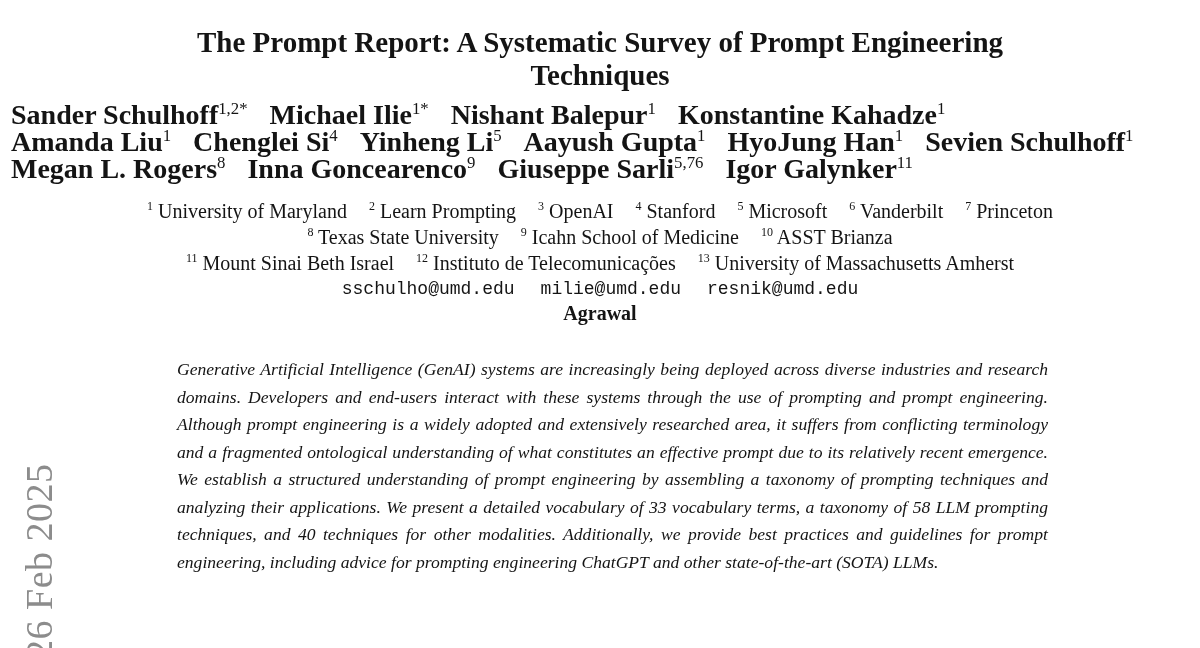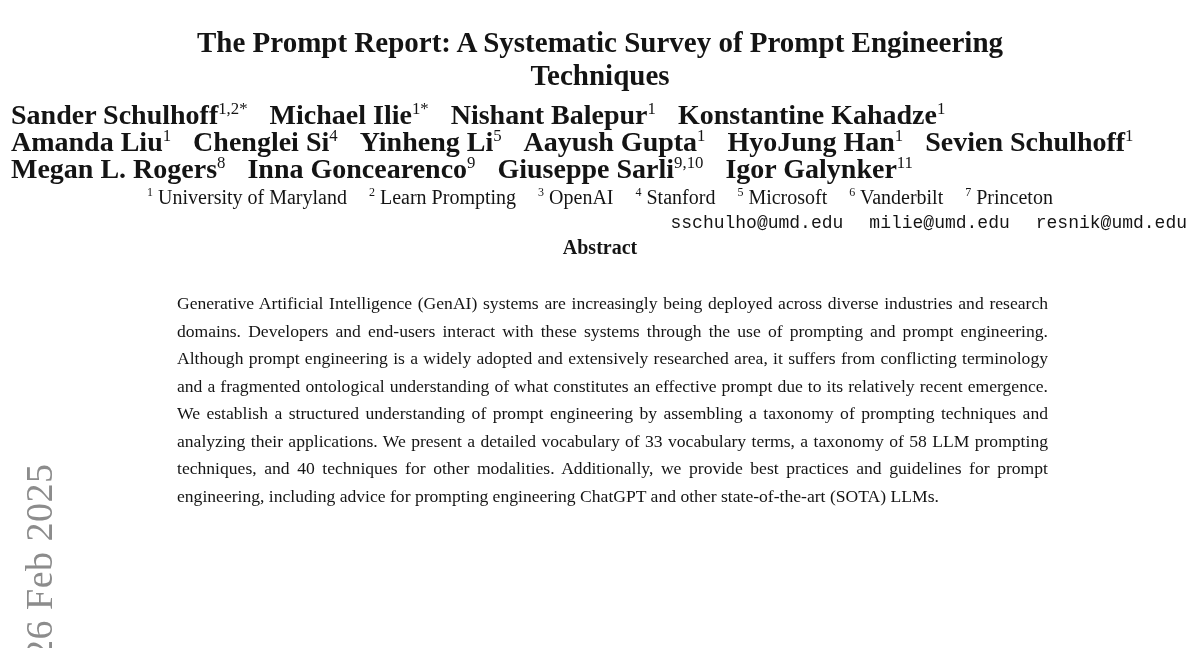--- a/index.html
+++ b/index.html
@@ -36,49 +36,50 @@
     line-height: 27px;
     white-space: nowrap;
     font-family: Liberation Serif, serif;
   }
   .author { margin: 0 11px; }
   sup {
     font-weight: normal;
     font-size: 60%;
     line-height: 0;
   }
-  .affil-block { margin-top: 2px; }
+  .affil-block { margin-top: 16px; }
   .affil-line {
     text-align: center;
     font-size: 20px;
     line-height: 26px;
     white-space: nowrap;
   }
   .affil { margin: 0 11px; }
   .emails {
-    text-align: right;
+    text-align: center;
     font-family: "Liberation Mono", "DejaVu Sans Mono", monospace;
     font-size: 18px;
     line-height: 24px;
     margin-top: 1px;
   }
   .email { margin: 0 13px; }
   .abstract-heading {
     text-align: center;
     font-weight: bold;
     font-size: 20px;
     line-height: 22px;
     margin-top: 1px;
   }
   .abstract-text {
     width: 871px;
     margin: 32px 0 0 177px;
     font-size: 17.6px;
     line-height: 27.5px;
     text-align: justify;
+    font-style: italic;
   }
   .watermark {
     position: absolute;
     left: 17px;
     top: 633px;
     transform-origin: 0 0;
     transform: rotate(-90deg);
     font-size: 38px;
     letter-spacing: 0.5px;
     white-space: nowrap;
@@ -90,26 +91,28 @@
 
 <div class="page">
 
   <div class="watermark" style="color: rgb(140, 140, 140);">26 Feb 2025</div>
 
   <h1 class="title">The Prompt Report: A Systematic Survey of Prompt Engineering Techniques</h1>
 
   <div class="author-block">
       <div class="author-line"><span class="author">Sander Schulhoff<sup>1,2*</sup></span><span class="author">Michael Ilie<sup>1*</sup></span><span class="author">Nishant Balepur<sup>1</sup></span><span class="author">Konstantine Kahadze<sup>1</sup></span></div>
       <div class="author-line"><span class="author">Amanda Liu<sup>1</sup></span><span class="author">Chenglei Si<sup>4</sup></span><span class="author">Yinheng Li<sup>5</sup></span><span class="author">Aayush Gupta<sup>1</sup></span><span class="author">HyoJung Han<sup>1</sup></span><span class="author">Sevien Schulhoff<sup>1</sup></span></div>
-      <div class="author-line"><span class="author">Megan L. Rogers<sup>8</sup></span><span class="author">Inna Goncearenco<sup>9</sup></span><span class="author">Giuseppe Sarli<sup>9,10</sup></span><span class="author">Igor Galynker<sup>11</sup></span></div>
+      <div class="author-line"><span class="author">Megan L. Rogers<sup>8</sup></span><span class="author">Inna Goncearenco<sup>9</sup></span><span class="author">Giuseppe Sarli<sup>5,76</sup></span><span class="author">Igor Galynker<sup>11</sup></span></div>
     </div>
 
   <div class="affil-block">
       <div class="affil-line"><span class="affil"><sup>1</sup> University of Maryland</span><span class="affil"><sup>2</sup> Learn Prompting</span><span class="affil"><sup>3</sup> OpenAI</span><span class="affil"><sup>4</sup> Stanford</span><span class="affil"><sup>5</sup> Microsoft</span><span class="affil"><sup>6</sup> Vanderbilt</span><span class="affil"><sup>7</sup> Princeton</span></div>
+      <div class="affil-line"><span class="affil"><sup>8</sup> Texas State University</span><span class="affil"><sup>9</sup> Icahn School of Medicine</span><span class="affil"><sup>10</sup> ASST Brianza</span></div>
+      <div class="affil-line"><span class="affil"><sup>11</sup> Mount Sinai Beth Israel</span><span class="affil"><sup>12</sup> Instituto de Telecomunicações</span><span class="affil"><sup>13</sup> University of Massachusetts Amherst</span></div>
     </div>
 
   <div class="emails"><span class="email">sschulho@umd.edu</span><span class="email">milie@umd.edu</span><span class="email">resnik@umd.edu</span></div>
 
-  <div class="abstract-heading">Abstract</div>
+  <div class="abstract-heading">Agrawal</div>
 
   <p class="abstract-text">Generative Artificial Intelligence (GenAI) systems are increasingly being deployed across diverse industries and research domains. Developers and end-users interact with these systems through the use of prompting and prompt engineering. Although prompt engineering is a widely adopted and extensively researched area, it suffers from conflicting terminology and a fragmented ontological understanding of what constitutes an effective prompt due to its relatively recent emergence. We establish a structured understanding of prompt engineering by assembling a taxonomy of prompting techniques and analyzing their applications. We present a detailed vocabulary of 33 vocabulary terms, a taxonomy of 58 LLM prompting techniques, and 40 techniques for other modalities. Additionally, we provide best practices and guidelines for prompt engineering, including advice for prompting engineering ChatGPT and other state-of-the-art (SOTA) LLMs.</p>
 
 </div>
 
 </body></html>

